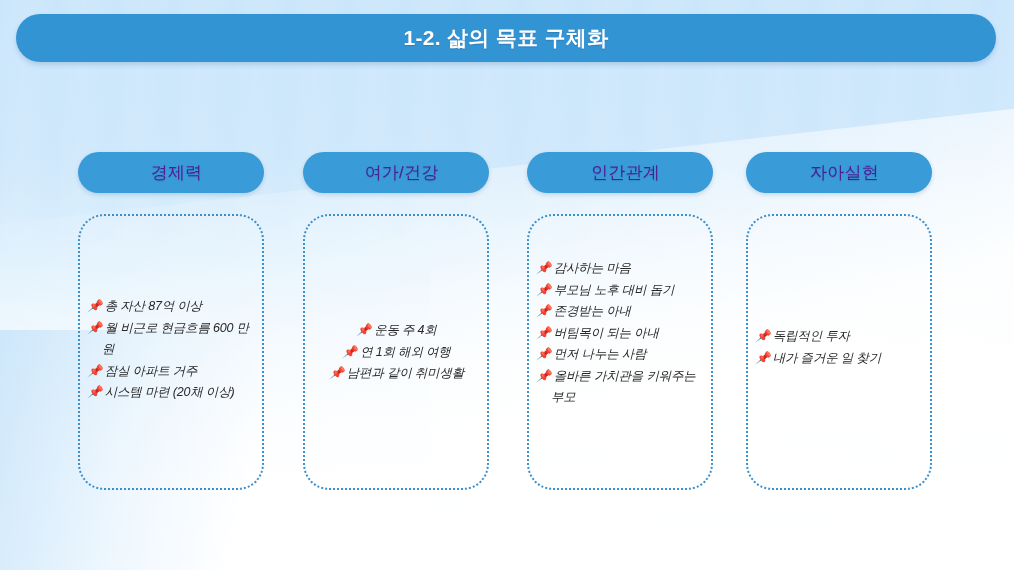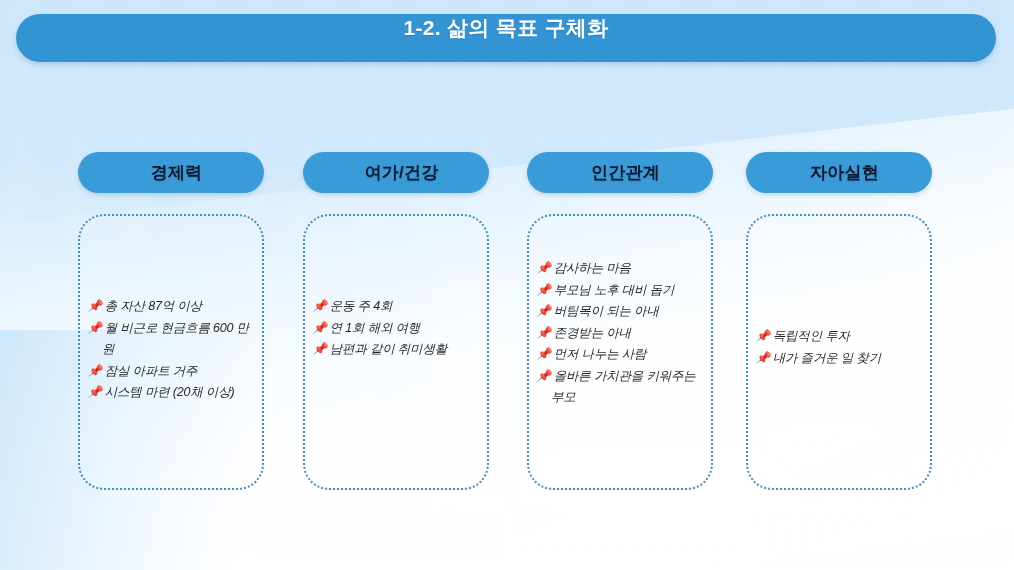--- a/index.html
+++ b/index.html
@@ -100,20 +100,21 @@
   .title-banner {
     position: absolute;
     left: 16px;
     top: 14px;
     width: 980px;
     height: 48px;
     background: #3394d4;
     border-radius: 24px;
     box-shadow: 0 3px 5px rgba(60,110,160,0.22);
     display: flex;
+    align-items: center;
     justify-content: center;
   }
   .title-text {
     color: #ffffff;
     font-size: 21px;
     font-weight: bold;
     letter-spacing: .3px;
     text-shadow: 0 1px 1px rgba(30,80,130,0.28);
     white-space: nowrap;
   }
@@ -142,23 +143,23 @@
     height: 41px;
     border-radius: 21px;
     background: #3a9bd9;
     box-shadow: 0 2px 4px rgba(60,110,160,0.22);
     display: flex;
     align-items: center;
     justify-content: center;
     z-index: 2;
   }
   .col-header-text {
-    color: #0f172a;
+    color: #4c1d95;
     font-size: 17px;
-    font-weight: bold;
+    font-weight: normal;
     letter-spacing: .2px;
     text-shadow: 0 1px 1px rgba(30,80,130,0.25);
     white-space: nowrap;
     margin-left: 11px;
   }
 
   .col-card {
     position: absolute;
     top: 62px;
     left: 0;
@@ -174,21 +175,21 @@
     position: absolute;
     left: 7px;
     right: 6px;
     margin: 0;
     padding: 0;
     list-style: none;
     font-style: italic;
   }
   
   .col-0 .col-list { top: 80px; }
-  .col-1 .col-list { top: 80px; }
+  .col-1 .col-list { top: 104px; text-align: center; }
   .col-2 .col-list { top: 42px; }
   .col-3 .col-list { top: 110px; }
 
   .list-item {
     font-size: 12.5px;
     line-height: 21.5px;
     color: #262626;
     letter-spacing: -0.2px;
     text-indent: -15px;
     padding-left: 15px;
@@ -241,22 +242,22 @@
         </div>
       </div>
       <div class="column col-2">
         <div class="col-header">
           <span class="col-header-text">인간관계</span>
         </div>
         <div class="col-card">
           <ul class="col-list">
             <li class="list-item"><span class="pin-icon">📌</span><span>감사하는 마음</span></li>
             <li class="list-item"><span class="pin-icon">📌</span><span>부모님 노후 대비 돕기</span></li>
+            <li class="list-item"><span class="pin-icon">📌</span><span>존경받는 아내</span></li>
             <li class="list-item"><span class="pin-icon">📌</span><span>버팀목이 되는 아내</span></li>
-            <li class="list-item"><span class="pin-icon">📌</span><span>존경받는 아내</span></li>
             <li class="list-item"><span class="pin-icon">📌</span><span>먼저 나누는 사람</span></li>
             <li class="list-item"><span class="pin-icon">📌</span><span>올바른 가치관을 키워주는 부모</span></li>
           </ul>
         </div>
       </div>
       <div class="column col-3">
         <div class="col-header">
           <span class="col-header-text">자아실현</span>
         </div>
         <div class="col-card">

